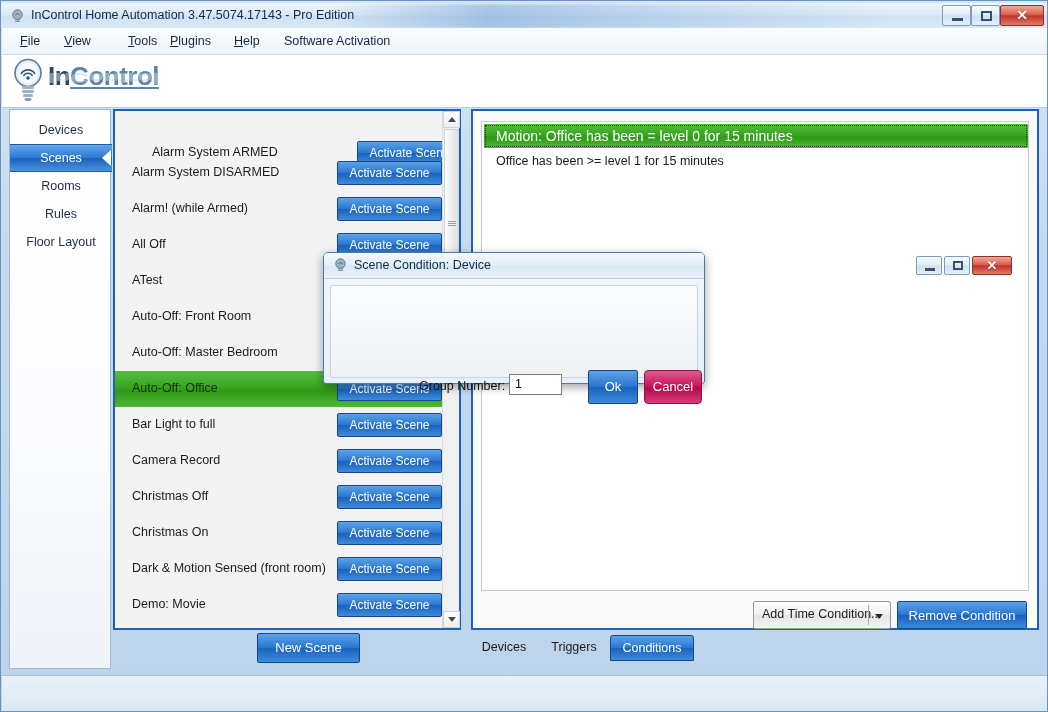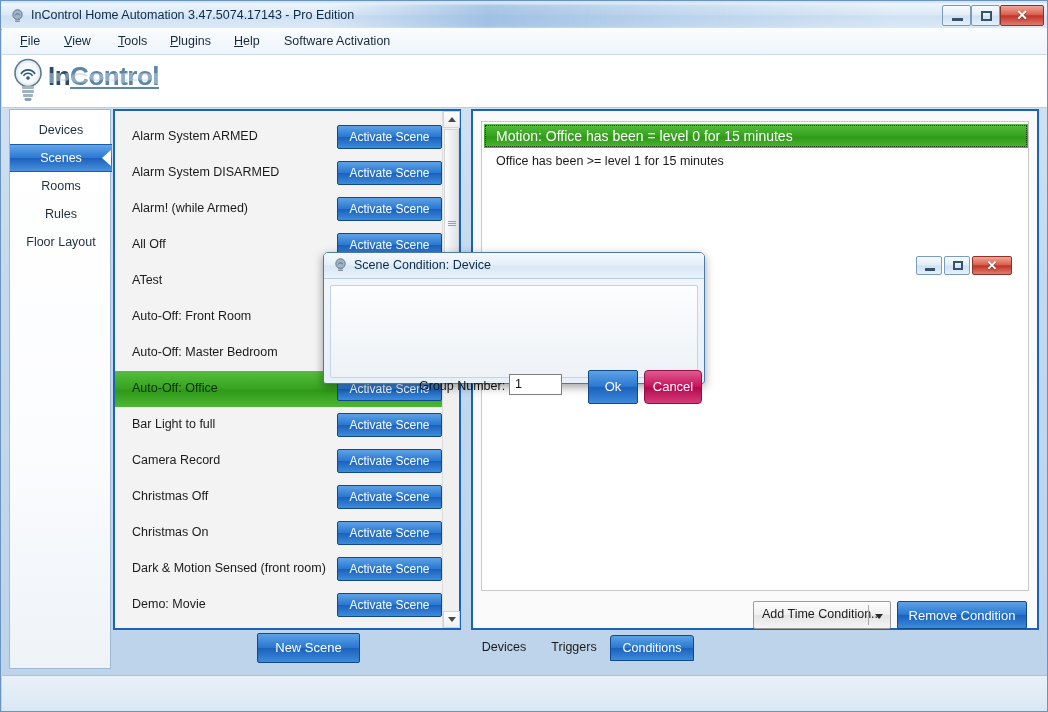--- a/index.html
+++ b/index.html
@@ -403,21 +403,21 @@
       <span class="gl-max"></span>
     </div>
     <div class="winbtn" id="btn-close">
       <span class="gl-close">✕</span>
     </div>
   </div>
 
   <div id="menubar">
     <div class="menu-item" style="left:18px"><u>F</u><span>ile</span></div>
     <div class="menu-item" style="left:62px"><u>V</u><span>iew</span></div>
-    <div class="menu-item" style="left:116px"><u>T</u><span>ools</span></div>
+    <div class="menu-item" style="left:126px"><u>T</u><span>ools</span></div>
     <div class="menu-item" style="left:168px"><u>P</u><span>lugins</span></div>
     <div class="menu-item" style="left:232px"><u>H</u><span>elp</span></div>
     <div class="menu-item" style="left:282px">Software Activation</div>
   </div>
 
   <div id="logo-strip">
     <div id="logo-wrap">
       <svg style="position:absolute;left:0;top:4px;width:36px;height:46px" viewBox="0 0 36 46">
         <ellipse cx="18" cy="16" rx="13" ry="13.5" fill="#e8eef3" stroke="#5d7a93" stroke-width="1.6"></ellipse>
         <ellipse cx="18" cy="16" rx="10" ry="10.5" fill="#f7fafc"></ellipse>
@@ -440,21 +440,21 @@
       <span>Scenes</span>
       <span class="arrow"></span>
     </div>
     <div class="side-item" style="top:62px">Rooms</div>
     <div class="side-item" style="top:90px">Rules</div>
     <div class="side-item" style="top:118px">Floor Layout</div>
   </div>
 
   <div id="scene-panel">
     <div id="scene-scroll">
-        <div class="scene-row" style="top: 8px;">
+        <div class="scene-row" style="top: 24px; margin-left: 20px;">
           <span class="nm">Alarm System ARMED</span>
           <div class="act-btn">Activate Scene</div>
         </div>
         <div class="scene-row" style="top: 44px;">
           <span class="nm">Alarm System DISARMED</span>
           <div class="act-btn">Activate Scene</div>
         </div>
         <div class="scene-row" style="top: 80px; padding-left: 16px;">
           <span class="nm">Alarm! (while Armed)</span>
           <div class="act-btn">Activate Scene</div>

